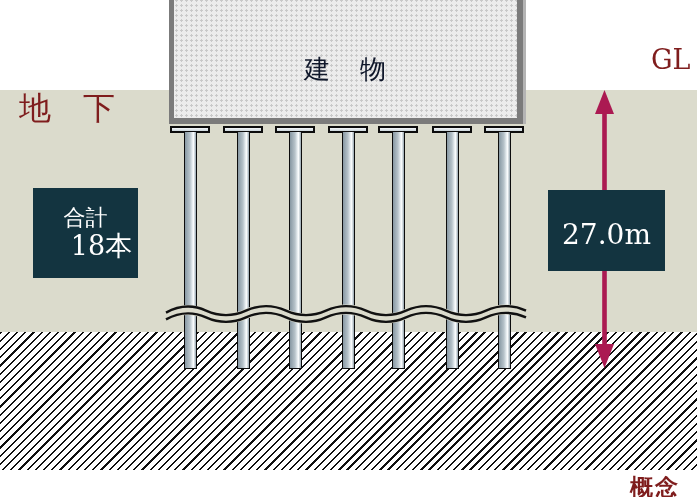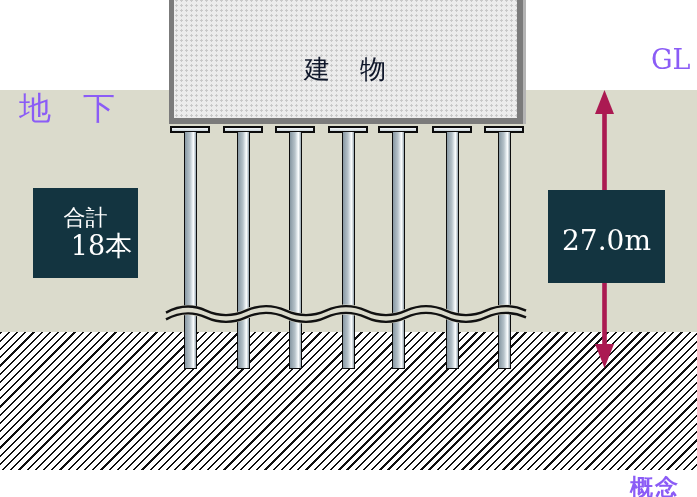--- a/index.html
+++ b/index.html
@@ -26,24 +26,24 @@
   .pile{position:absolute;top:131px;width:13px;height:238px;box-sizing:border-box;
     border:1.6px solid #0c0c0c;
     background:linear-gradient(90deg,var(--pdark,#8798a3) 0%,#b7c3ca 45%,#e9eff2 68%,#fafcfd 78%,#93a3ad 100%);}
   .wave,.arrow{position:absolute;}
   
   .panel{position:absolute;background:var(--panel,#133440);color:#ffffff;
     display:flex;flex-direction:column;align-items:center;justify-content:center;}
   .panel-total{left:33px;top:188px;width:105px;height:90px;}
   .panel-total .l1{font-size:22px;line-height:1.15;}
   .panel-total .l2{font-size:27px;line-height:1.15;margin-left:32px;}
-  .panel-depth{left:548px;top:190px;width:117px;height:93px;z-index:6;}
+  .panel-depth{left:548px;top:190px;width:117px;height:81px;z-index:6;}
   .panel-depth .l1{font-size:28px;padding-top:8px;}
   
-  .lbl{position:absolute;color:#8b5cf6;}
+  .lbl{position:absolute;color:#7f1d1d;}
   .lbl-underground{left:19px;top:87px;font-size:32px;}
   .lbl-gl{left:651px;top:44px;font-size:27px;}
   .lbl-support{left:24px;top:413px;font-size:28px;font-weight:bold;letter-spacing:2px;}
   .lbl-caption{left:630px;top:472px;font-size:23px;font-weight:bold;letter-spacing:2px;
     font-family:Liberation Mono, monospace;}
 </style>
 </head>
 <body>
 
 <div id="stage">

